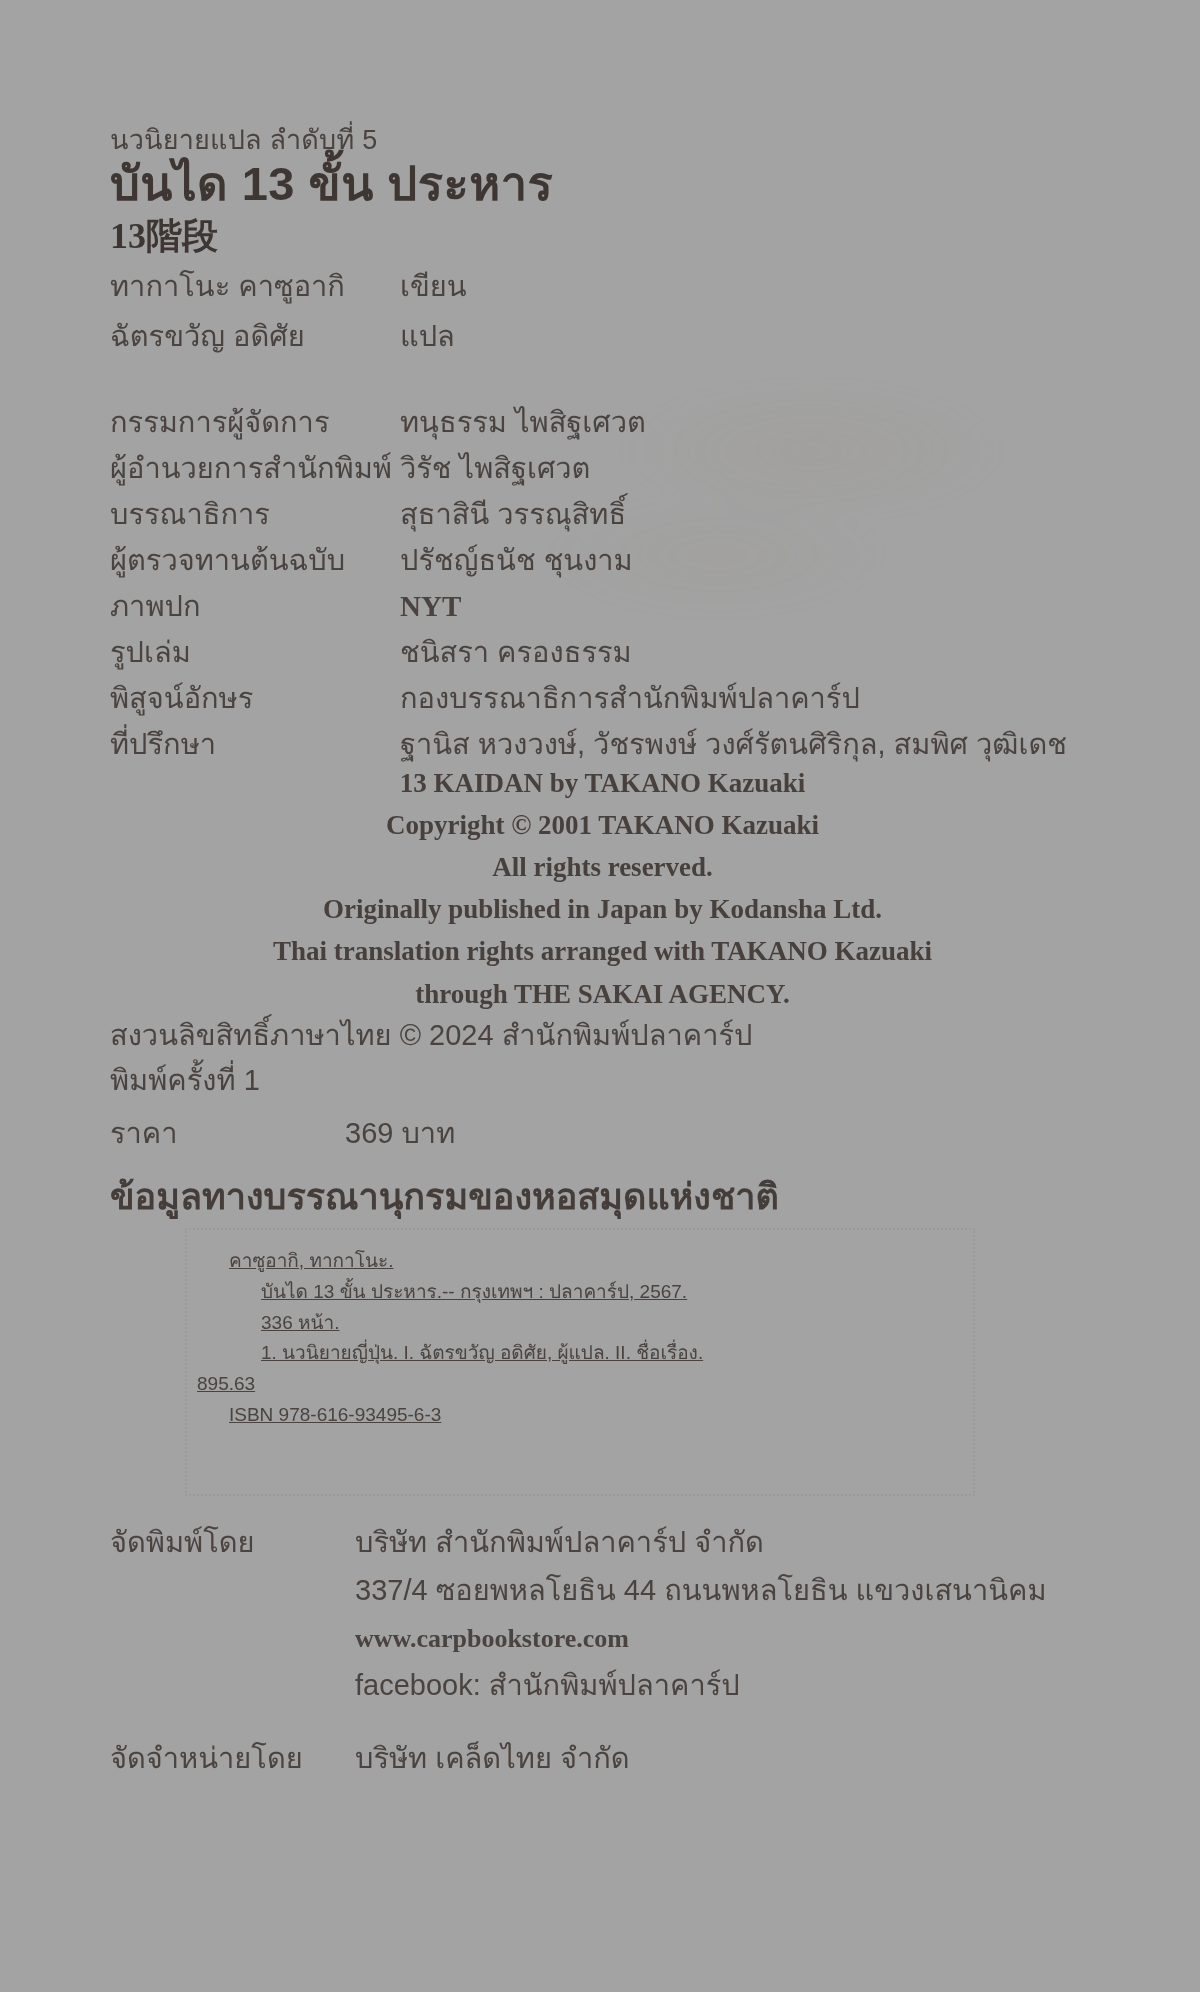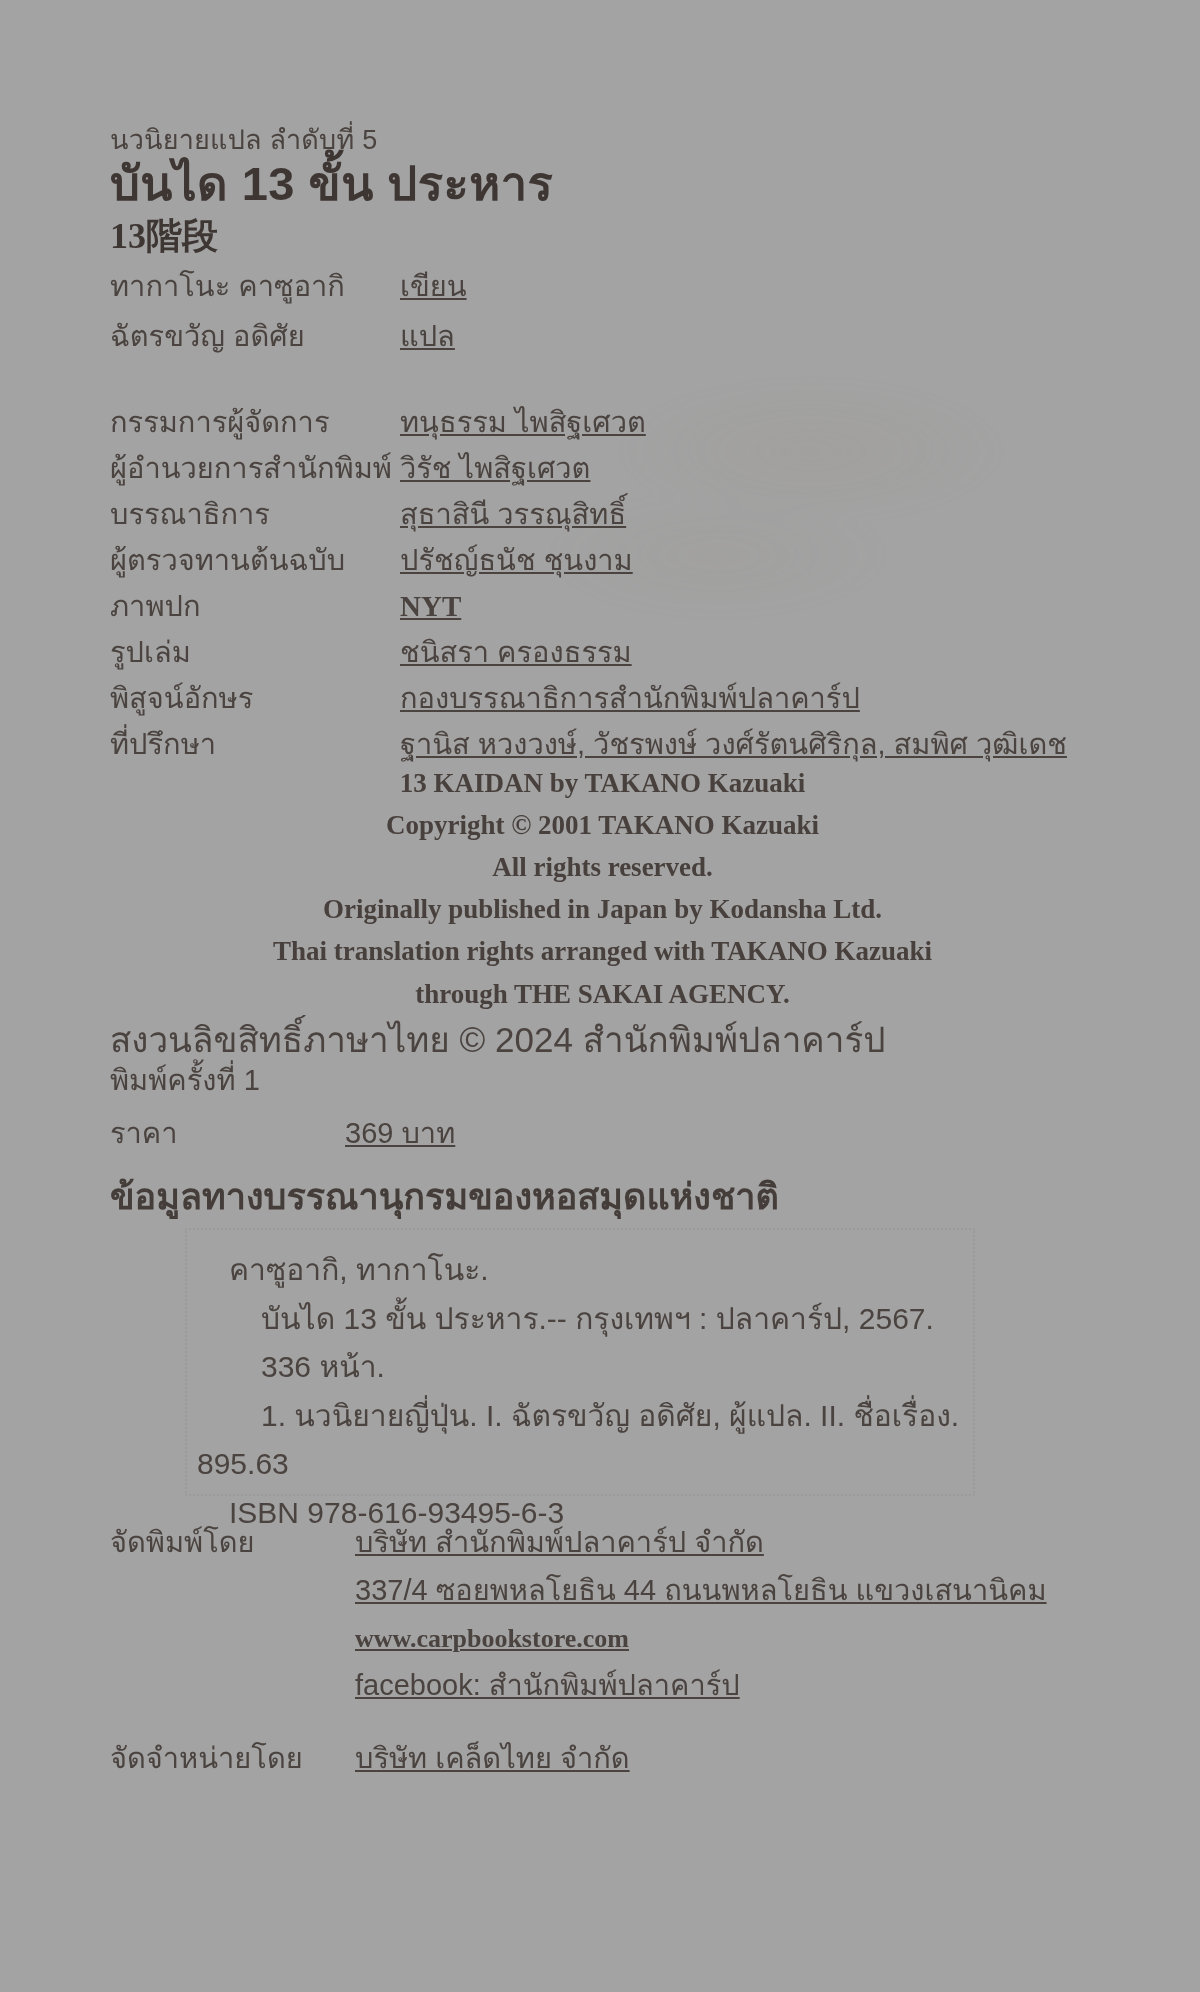--- a/index.html
+++ b/index.html
@@ -60,64 +60,65 @@
     font-family: "Liberation Serif", serif;
     color: #3e3633;
   }
   .row {
     display: flex;
     align-items: flex-start;
     font-size: 29px;
     line-height: 1.0;
   }
   .row .lbl { flex: 0 0 290px; }
-  .row .val { flex: 1 1 auto; text-decoration: underline; }
+  .row .val { flex: 1 1 auto; }
   .authors { position: absolute; top: 272px; width: 985px; }
   .authors .row { margin-bottom: 21px; }
   .credits { position: absolute; top: 408px; width: 985px; }
   .credits .row { margin-bottom: 17px; }
   .val-nyt { font-family: "Liberation Serif", serif; font-weight: 700; }
   .english-block {
     position: absolute;
     top: 762px;
     left: 0;
     width: 985px;
     text-align: center;
     font-family: "Liberation Serif", serif;
     font-weight: 700;
     font-size: 27px;
     color: #48403c;
     line-height: 1.56;
   }
   .thai-rights-line {
     position: absolute;
     top: 1012px;
-    font-size: 35px;
+    font-size: 29px;
   }
   .rights-rows { position: absolute; top: 1066px; width: 985px; }
   .rights-rows .row { margin-bottom: 24px; }
   .rights-rows .row .lbl { flex: 0 0 235px; }
   .cip-heading {
     position: absolute;
     top: 1168px;
     font-size: 36px;
     font-weight: 700;
     color: #443d39;
   }
   .cip-box {
     position: absolute;
     top: 1228px;
     left: 75px;            
     width: 790px;
     height: 268px;
     border: 2px dotted #9a9a98;
     box-sizing: border-box;
     padding-top: 16px;
-    font-size: 30px;
+    font-size: 19px;
     color: #4a433f;
+    text-decoration: underline;
   }
   .cip-line { line-height: 1.62; white-space: nowrap; }
   .cip-indent-0 { padding-left: 10px; }
   .cip-indent-1 { padding-left: 42px; }
   .cip-indent-2 { padding-left: 74px; }
   .publisher { position: absolute; top: 1528px; width: 985px; }
   .publisher .row .lbl { flex: 0 0 245px; }
   .pub-lines { display: flex; flex-direction: column; }
   .pub-line { margin-bottom: 19px; line-height: 1.0; }
   .pub-line.latin { font-family: "Liberation Serif", serif; font-weight: 700; font-size: 26px; padding-top: 2px; }

